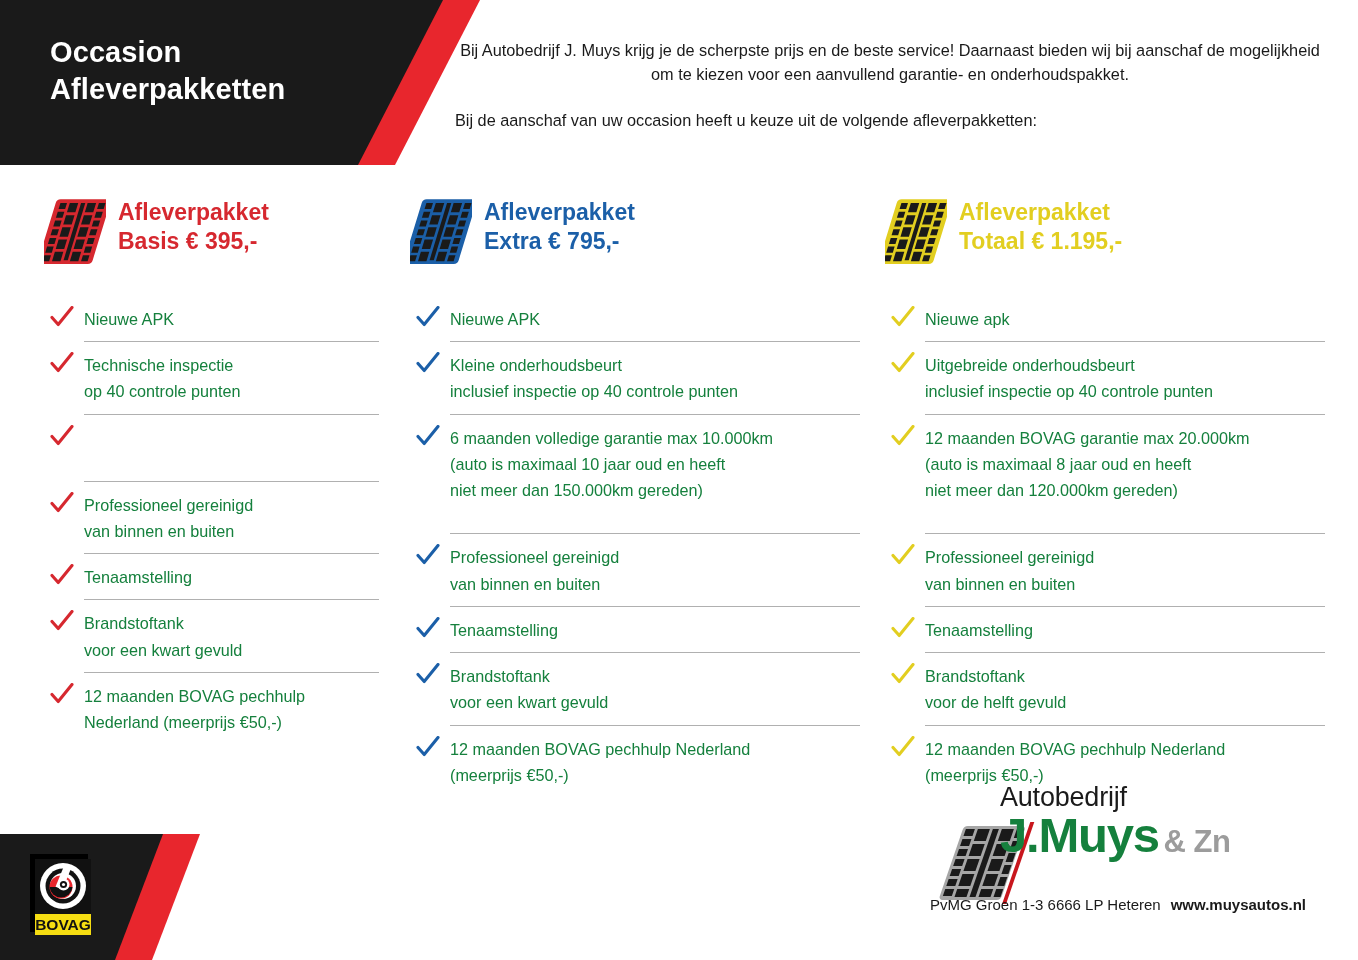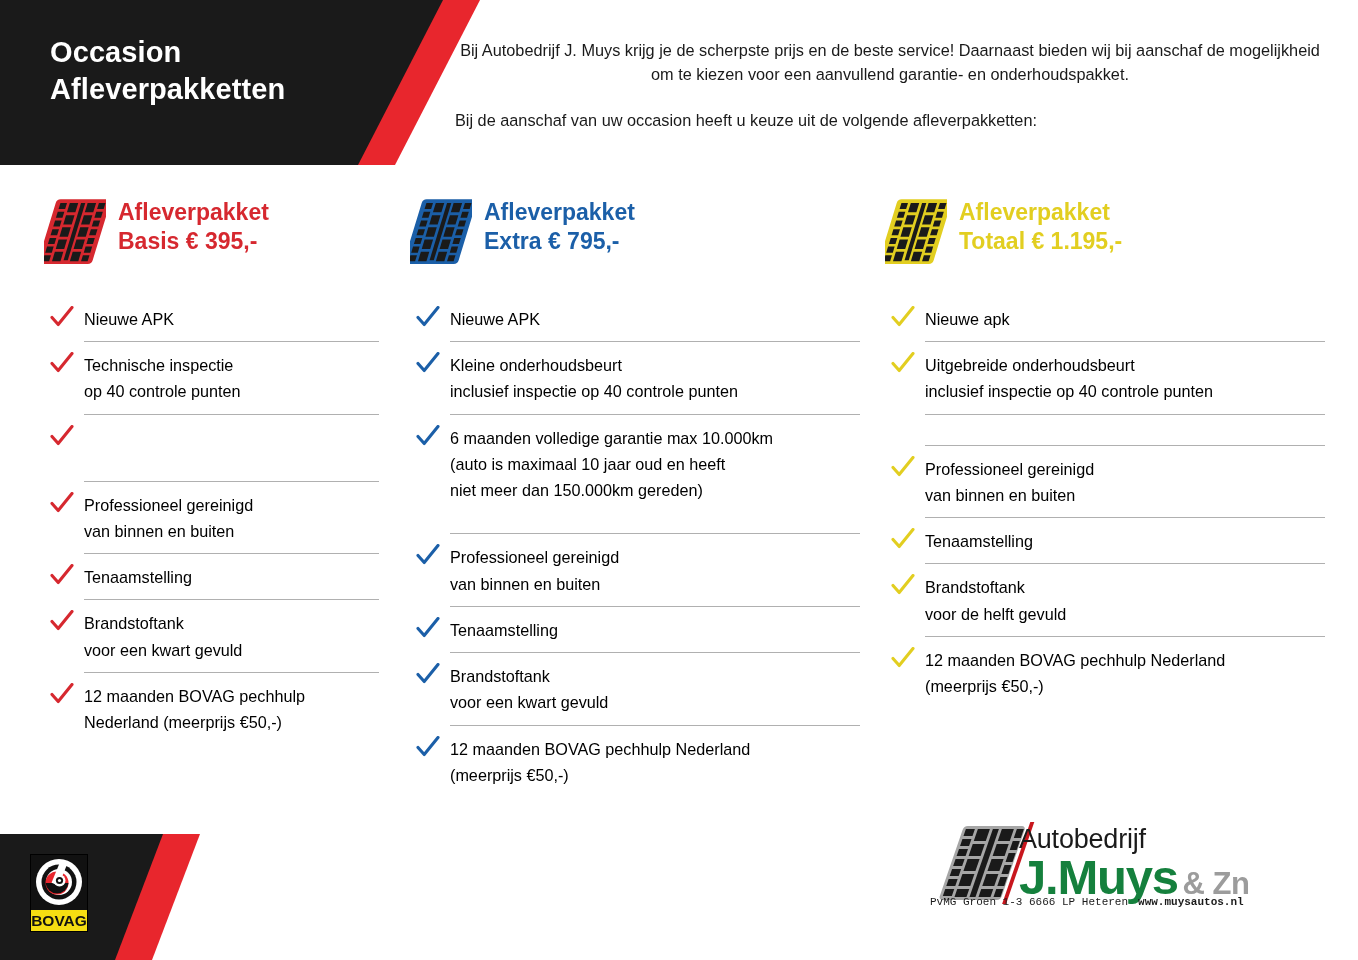--- a/index.html
+++ b/index.html
@@ -72,21 +72,21 @@
   .feat{
     position:relative;
     padding:0 0 0 40px;
     min-height:26px;
   }
   .feat .chk{
     position:absolute;left:6px;top:0px;
     width:24px;height:22px;
   }
   .feat .txt{
-    font-size:16.2px;line-height:1.62;color:#000000;
+    font-size:16.2px;line-height:1.62;color:#15803d;
     white-space:pre-line;
   }
   .sep{
     height:1px;background:#b0b0b0;
     margin:9px 0 10px 40px;
   }
   .sep.tall{margin-top:30px;}
 
   
   #footer-black-wrap{
@@ -98,43 +98,43 @@
     clip-path:polygon(0 0, 200px 0, 152px 126px, 0 126px);
   }
   .ftr-black{
     position:absolute;left:0;bottom:0;width:270px;height:126px;
     background:#1A1A1A;
     clip-path:polygon(0 0, 163px 0, 115px 126px, 0 126px);
   }
   #bovag-logo{
     position:absolute;left:30px;bottom:28px;
     width:58px;height:78px;background:#ffffff;
-    border:1px solid #000000;
+    border:5px solid #000000;
     box-sizing:border-box;
   }
 
   #muys-logo{
     position:absolute;left:930px;top:820px;width:400px;height:110px;
   }
   #muys-wordmark{
-    position:absolute;left:1000px;top:826px;margin-left:19px;
+    position:absolute;left:1000px;top:784px;
   }
   .muys-top{
     font-size:27px;color:#1a1a1a;line-height:1;letter-spacing:-0.2px;
   }
   .muys-main{
     font-size:49px;font-weight:bold;color:#15803d;line-height:1.02;
     letter-spacing:-1.2px;
   }
   .muys-zn{
     font-size:31px;font-weight:bold;color:#9c9c9c;letter-spacing:-0.4px;
   }
   #muys-address{
     position:absolute;left:930px;top:896px;
-    font-size:11px;color:#1a1a1a;font-family:Liberation Mono, monospace;
+    font-size:15px;color:#1a1a1a;
   }
   #muys-address .web{font-weight:bold;margin-left:10px;}
 </style>
 </head>
 <body>
 
 <div id="header-band">
   <div class="hdr-red"></div>
   <div class="hdr-black"></div>
   <div id="header-title">Occasion
@@ -383,20 +383,28 @@
        <span class="txt">Nieuwe apk</span></div>
       <div class="sep"></div>
       <div class="feat"><span class="chk">
          <svg width="24" height="22" viewBox="0 0 24 22">
            <path d="M2 11.5 L8.2 18.5 L22 1.5" stroke="#E2CE20" stroke-width="3.1" fill="none" stroke-linecap="round" stroke-linejoin="round"></path>
          </svg>
        </span>
        <span class="txt">Uitgebreide onderhoudsbeurt
 inclusief inspectie op 40 controle punten</span></div>
       <div class="sep"></div>
+      <div class="feat"><span class="chk">
+         <svg width="24" height="22" viewBox="0 0 24 22">
+           <path d="M2 11.5 L8.2 18.5 L22 1.5" stroke="#E2CE20" stroke-width="3.1" fill="none" stroke-linecap="round" stroke-linejoin="round"></path>
+         </svg>
+       </span>
+       <span class="txt">12 maanden BOVAG garantie max 20.000km
+(auto is maximaal 8 jaar oud en heeft
+niet meer dan 120.000km gereden)</span></div>
       <div class="sep tall"></div>
       <div class="feat"><span class="chk">
          <svg width="24" height="22" viewBox="0 0 24 22">
            <path d="M2 11.5 L8.2 18.5 L22 1.5" stroke="#E2CE20" stroke-width="3.1" fill="none" stroke-linecap="round" stroke-linejoin="round"></path>
          </svg>
        </span>
        <span class="txt">Professioneel gereinigd
 van binnen en buiten</span></div>
       <div class="sep"></div>
       <div class="feat"><span class="chk">

